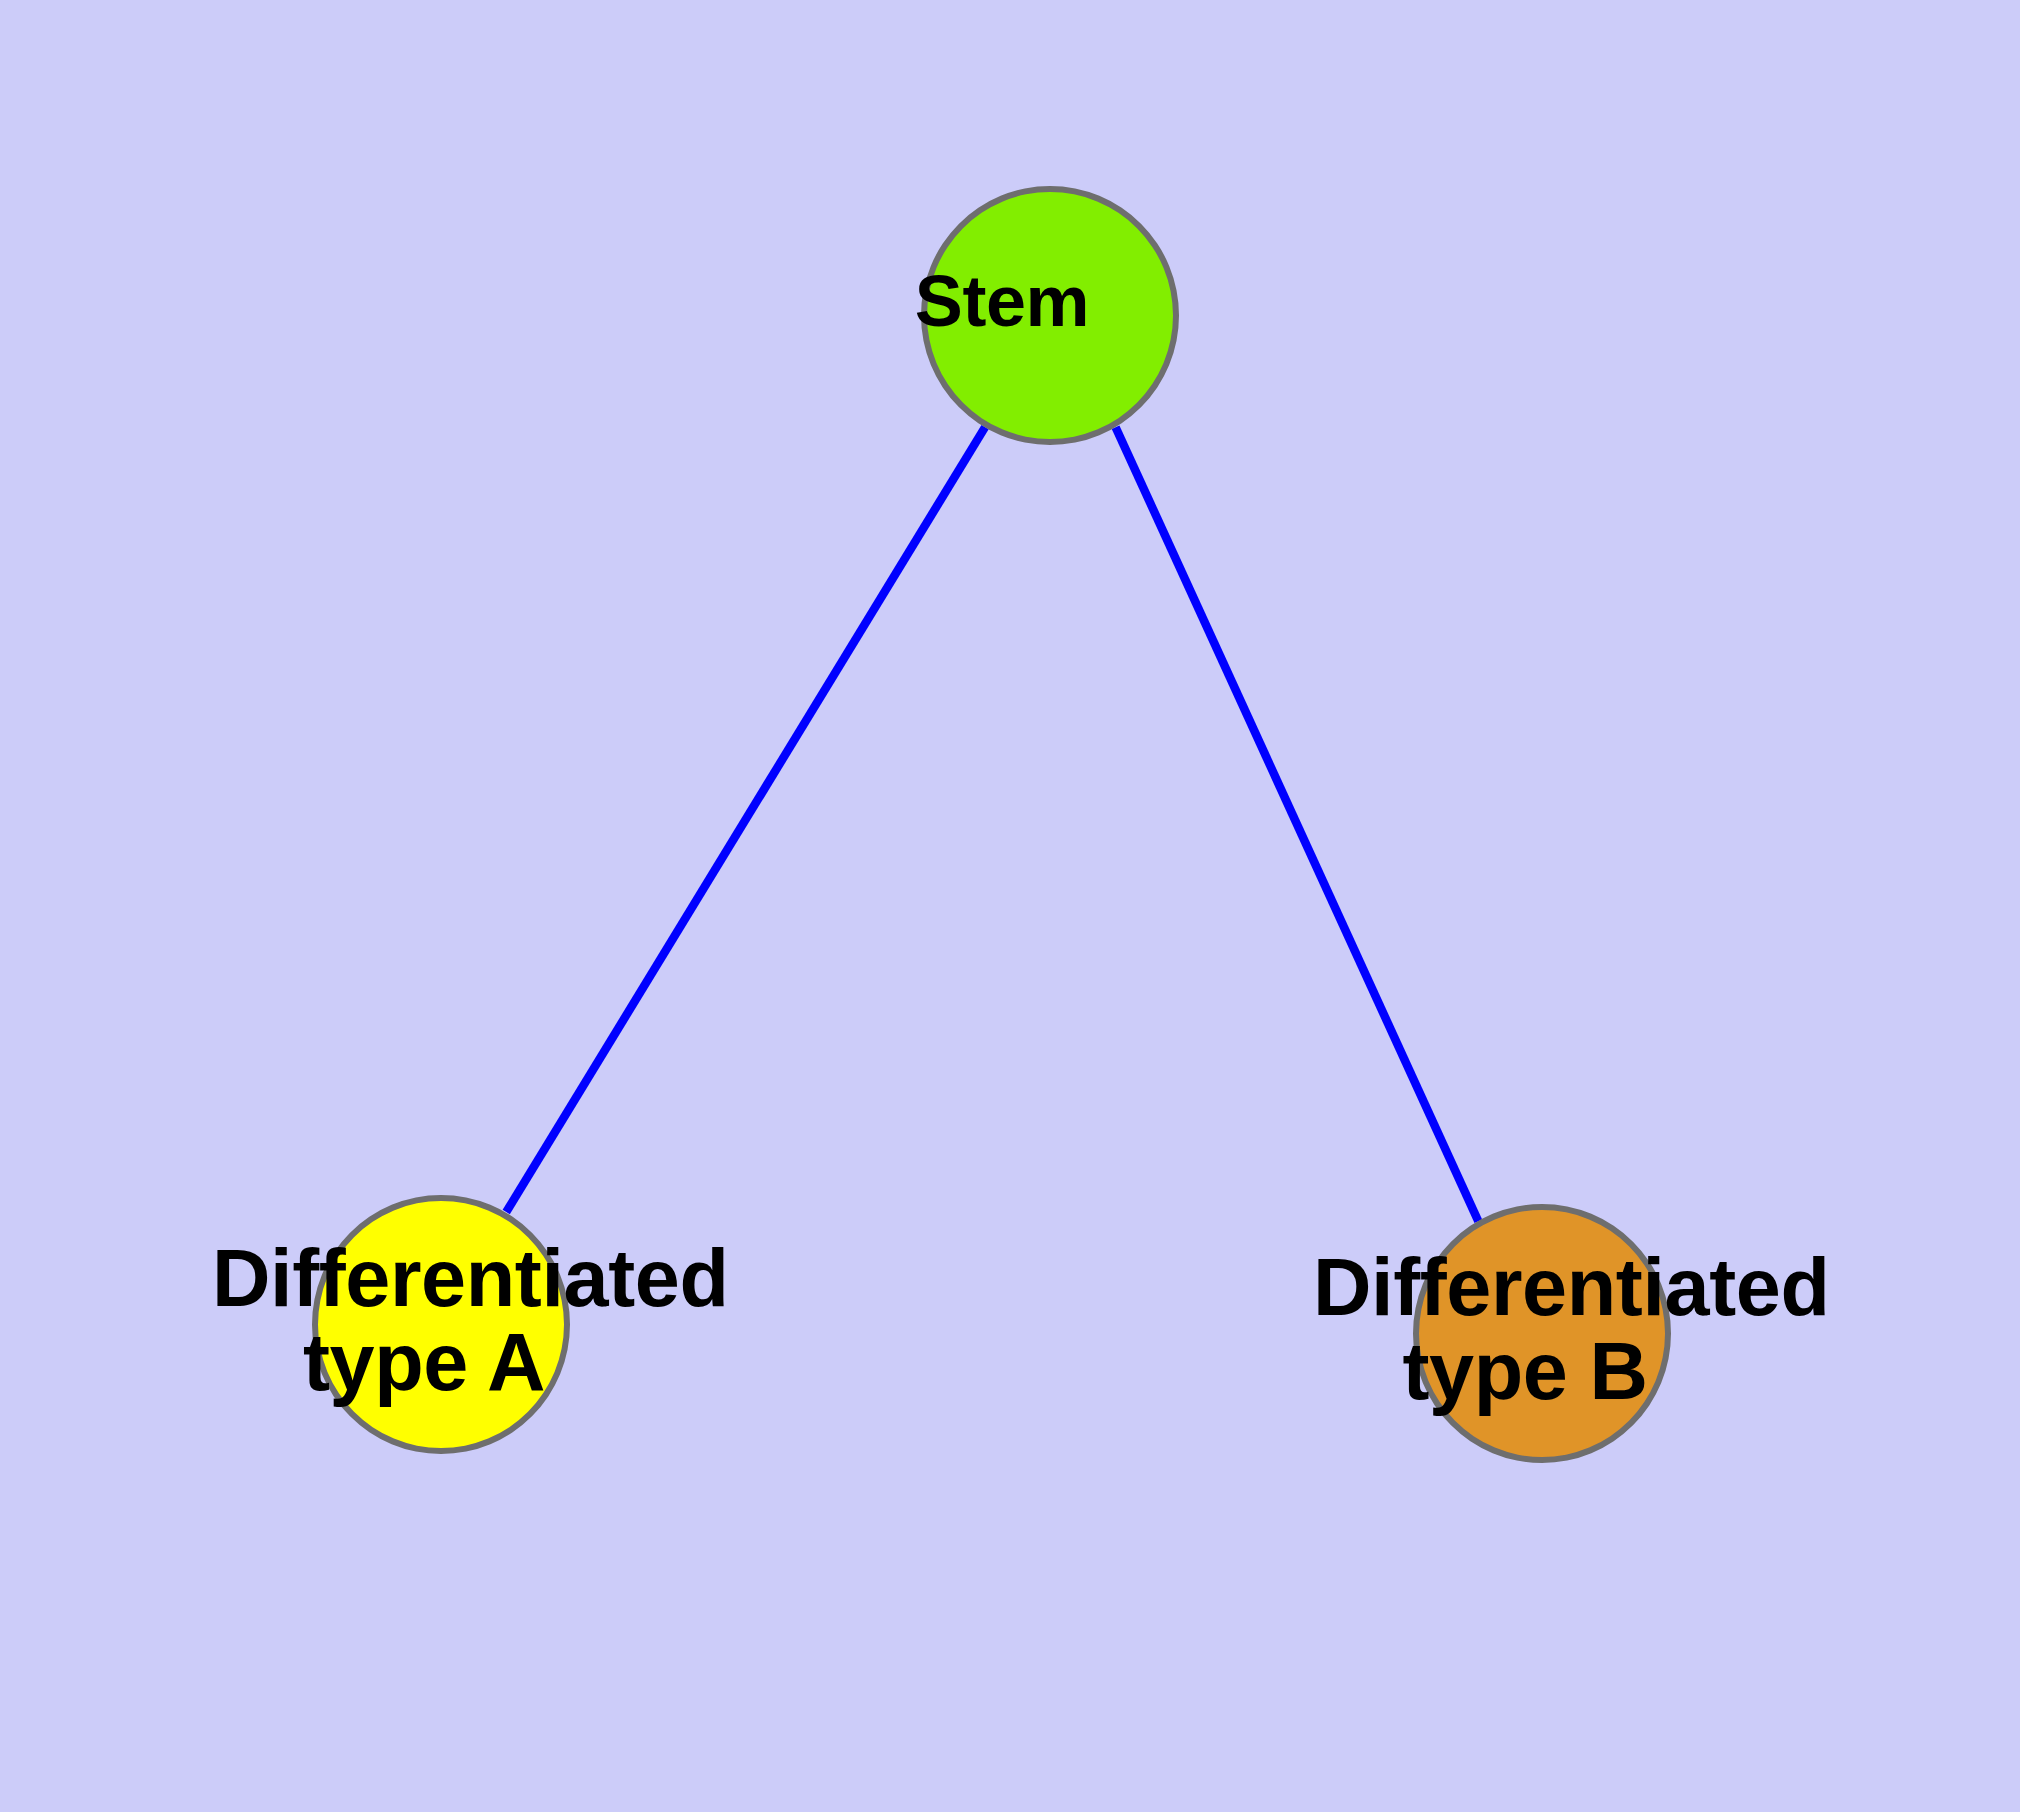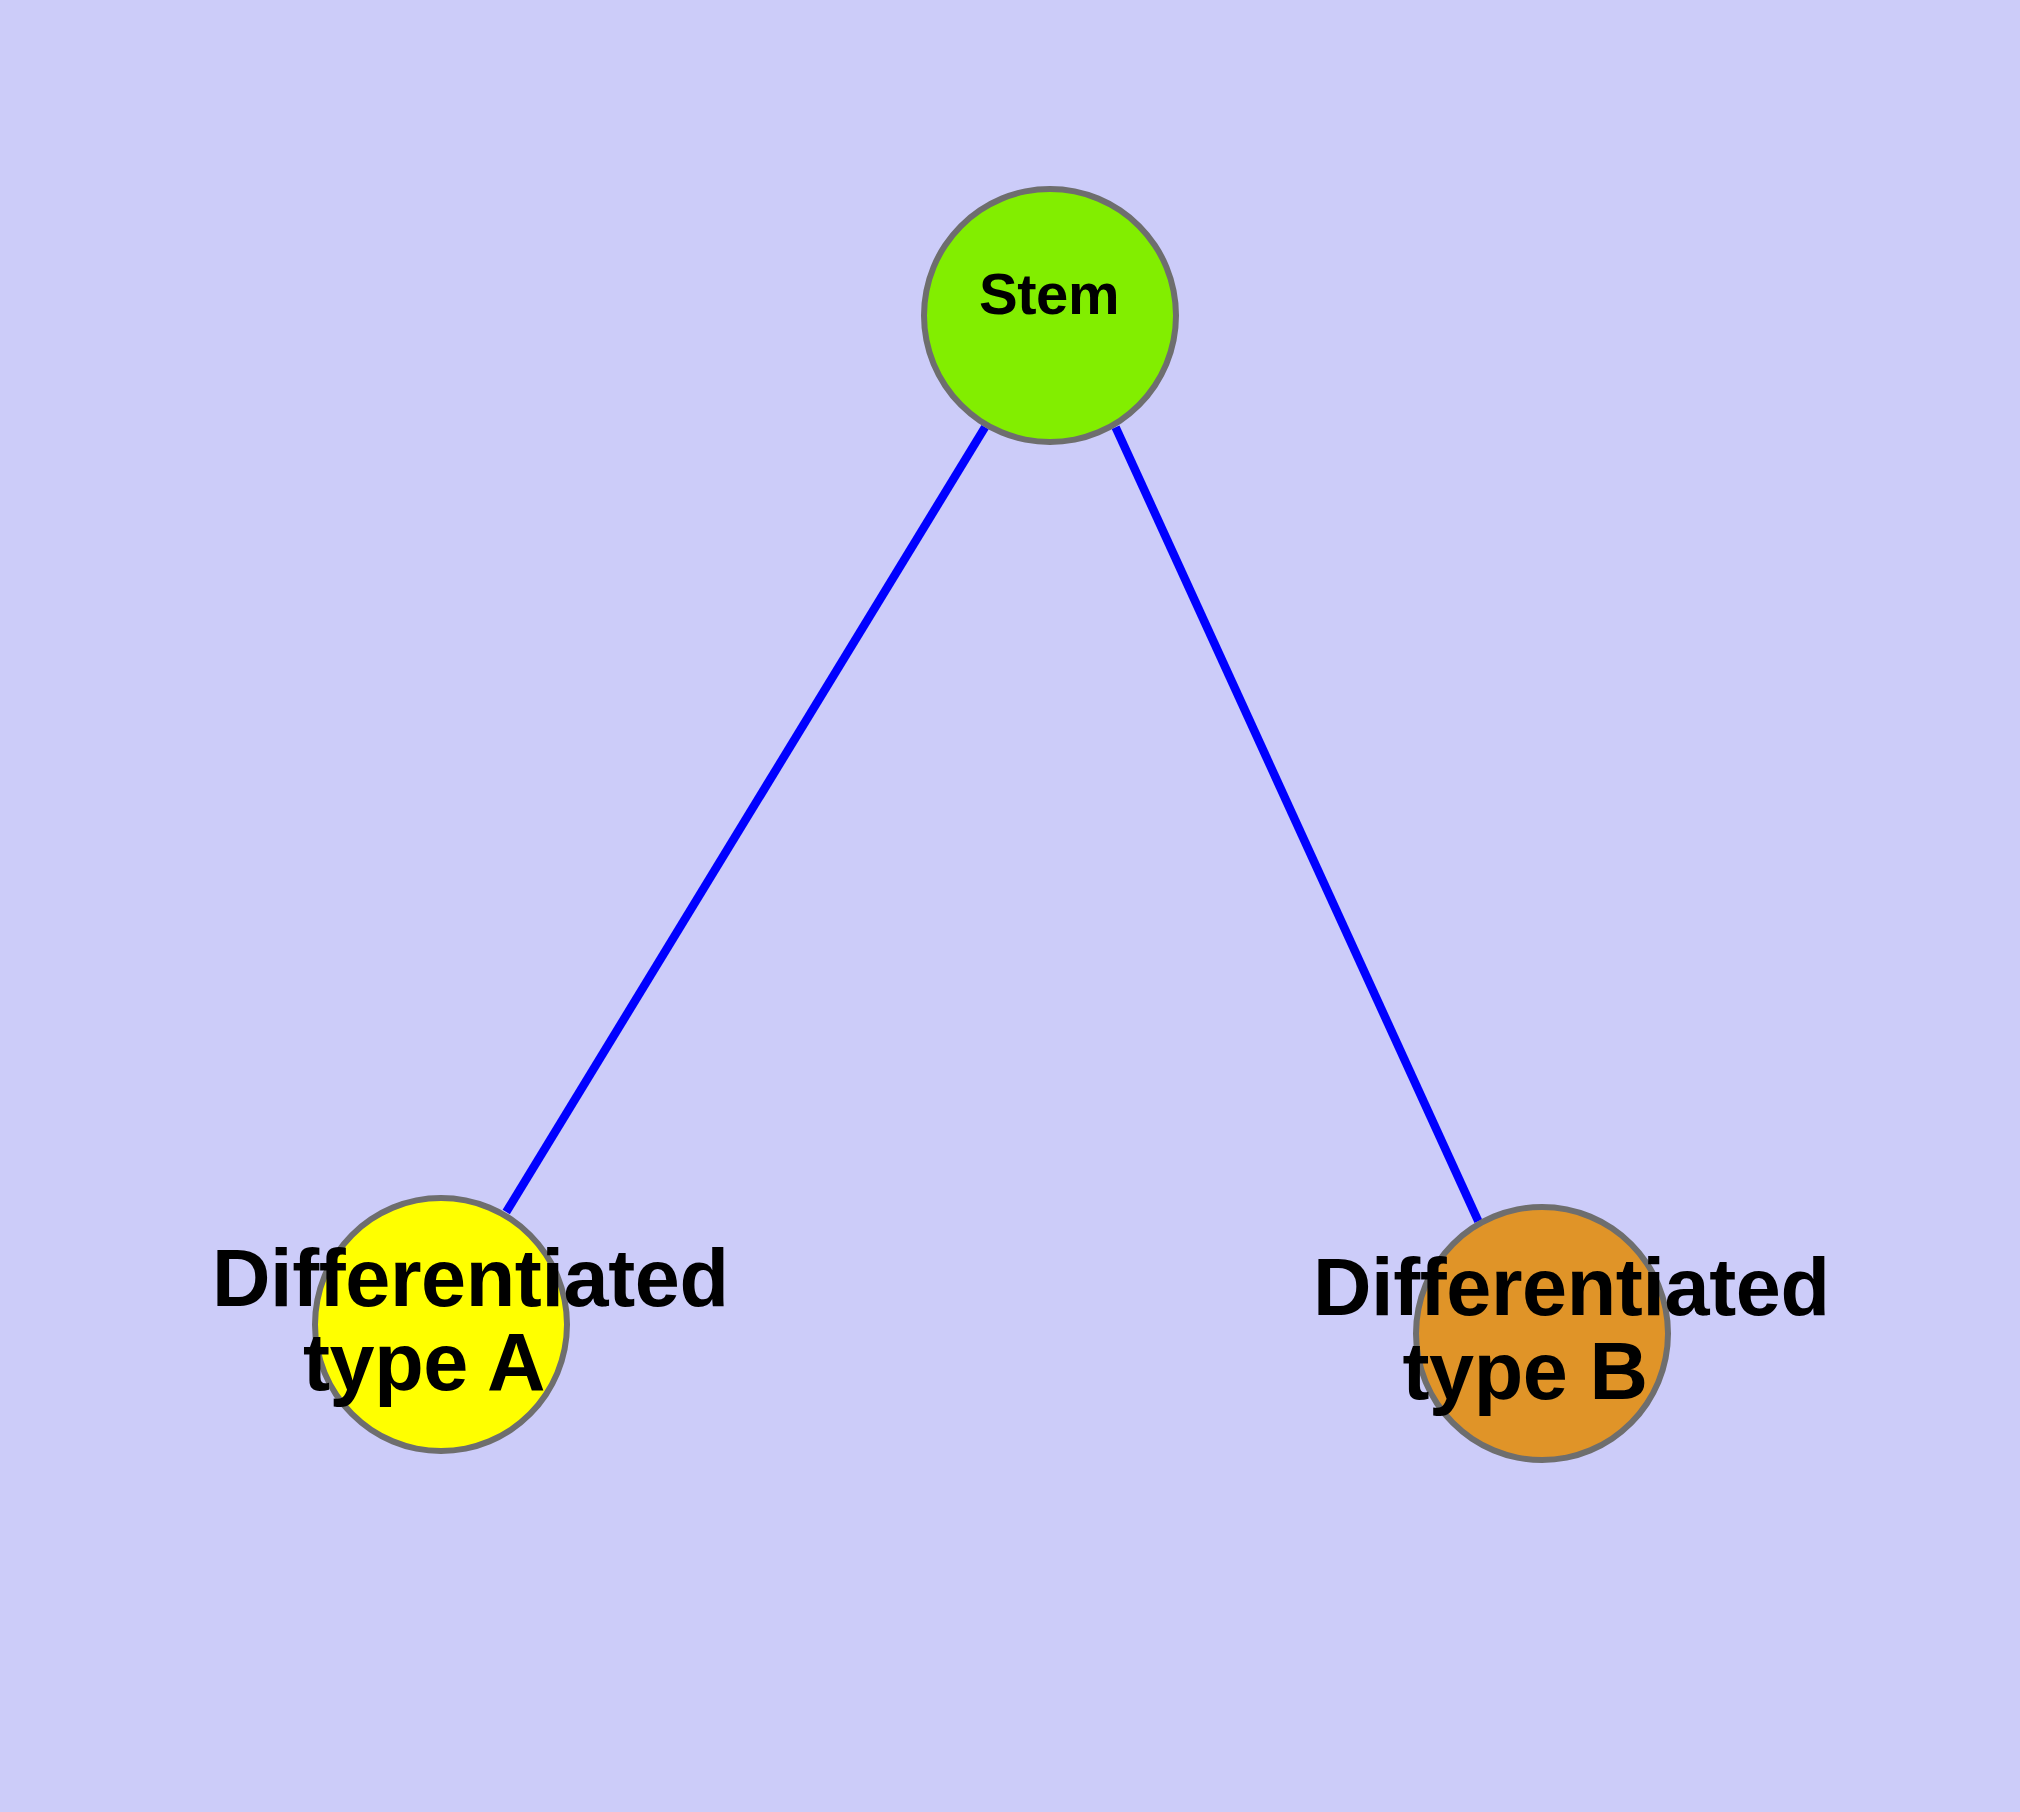--- a/index.html
+++ b/index.html
@@ -44,24 +44,24 @@
     letter-spacing: -0.4px;
   }
   #node-stem {
     left: 921px;
     top: 186px;
     width: 258px;
     height: 259px;
     background: #82ee00;
   }
   #label-stem {
-    left: 837px;
+    left: 790px;
     top: 264px;
     width: 424px;
-    font-size: 58px;
+    font-size: 72px;
   }
   #node-type-a {
     left: 312px;
     top: 1195px;
     width: 258px;
     height: 259px;
     background: #ffff00;
   }
   #label-type-a {
     left: 212px;

